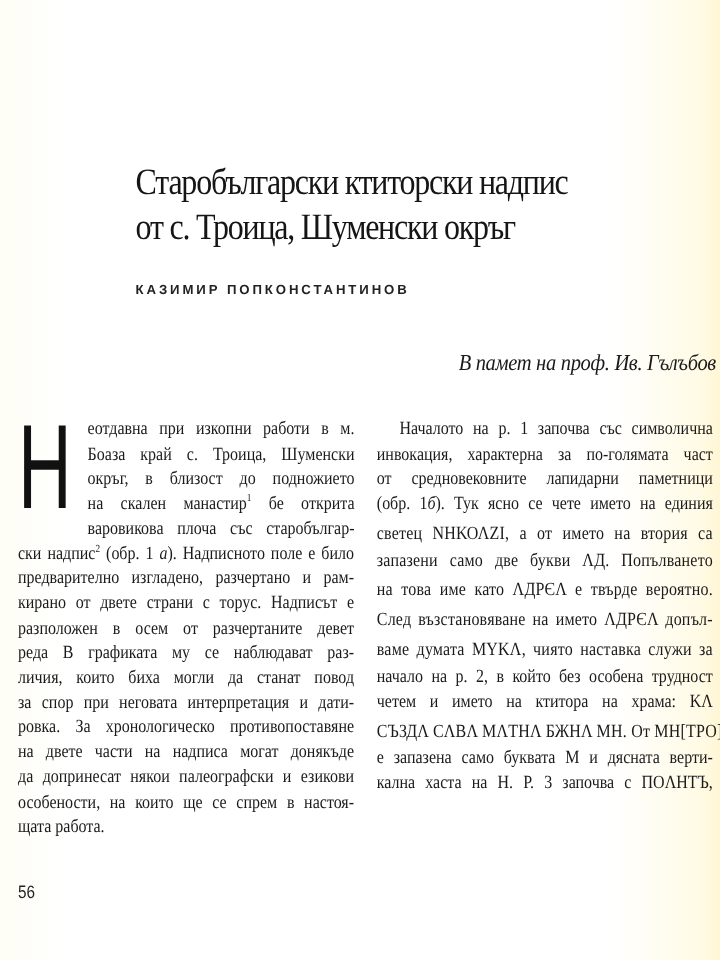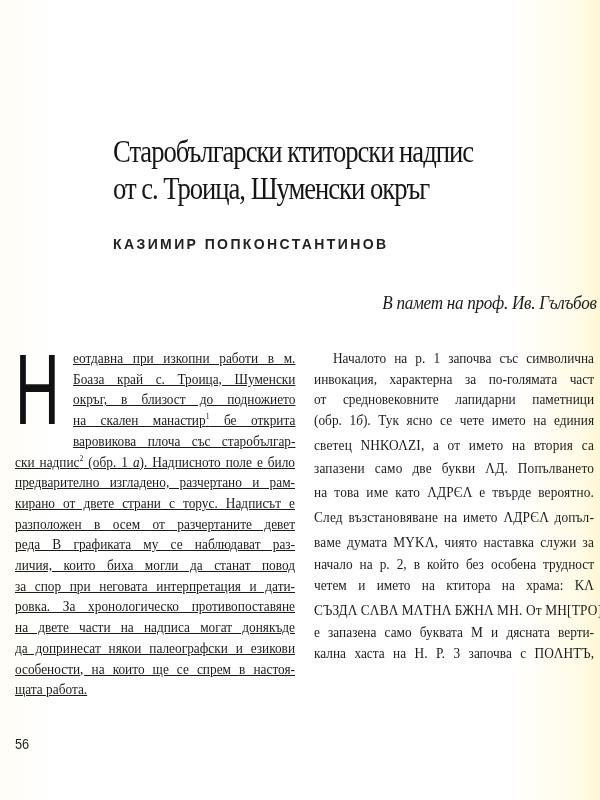--- a/index.html
+++ b/index.html
@@ -33,21 +33,21 @@
       transform-origin: left top;
       color: #151515;
       font-weight: normal;
     }
     .title .line { display: block; white-space: nowrap; }
     .author {
       position: absolute;
       left: 110px;
       top: 236px;
       font-family: "Liberation Sans", sans-serif;
-      font-size: 14px;
+      font-size: 11px;
       font-weight: bold;
       letter-spacing: 2.4px;
       color: #222;
       white-space: nowrap;
     }
     .dedication {
       position: absolute;
       left: 356px;
       top: 292px;
       width: 232px;
@@ -62,21 +62,21 @@
       transform-origin: right top;
     }
     .col {
       position: absolute;
       top: 348px;
       font-family: "Liberation Serif", serif;
       font-size: 15.5px;
       line-height: 20.7px;
       color: #1b1b1b;
     }
-    .col-left { left: 12px; width: 280px; text-decoration: underline; }
+    .col-left { left: 12px; width: 280px; }
     .col-right { left: 311px; width: 280px; font-family: Liberation Serif, serif; }
     .ln {
       display: block;
       white-space: nowrap;
       text-align: justify;
       text-align-last: justify;
       transform: scaleX(0.86);
       transform-origin: left center;
       width: 116.3%;
     }

